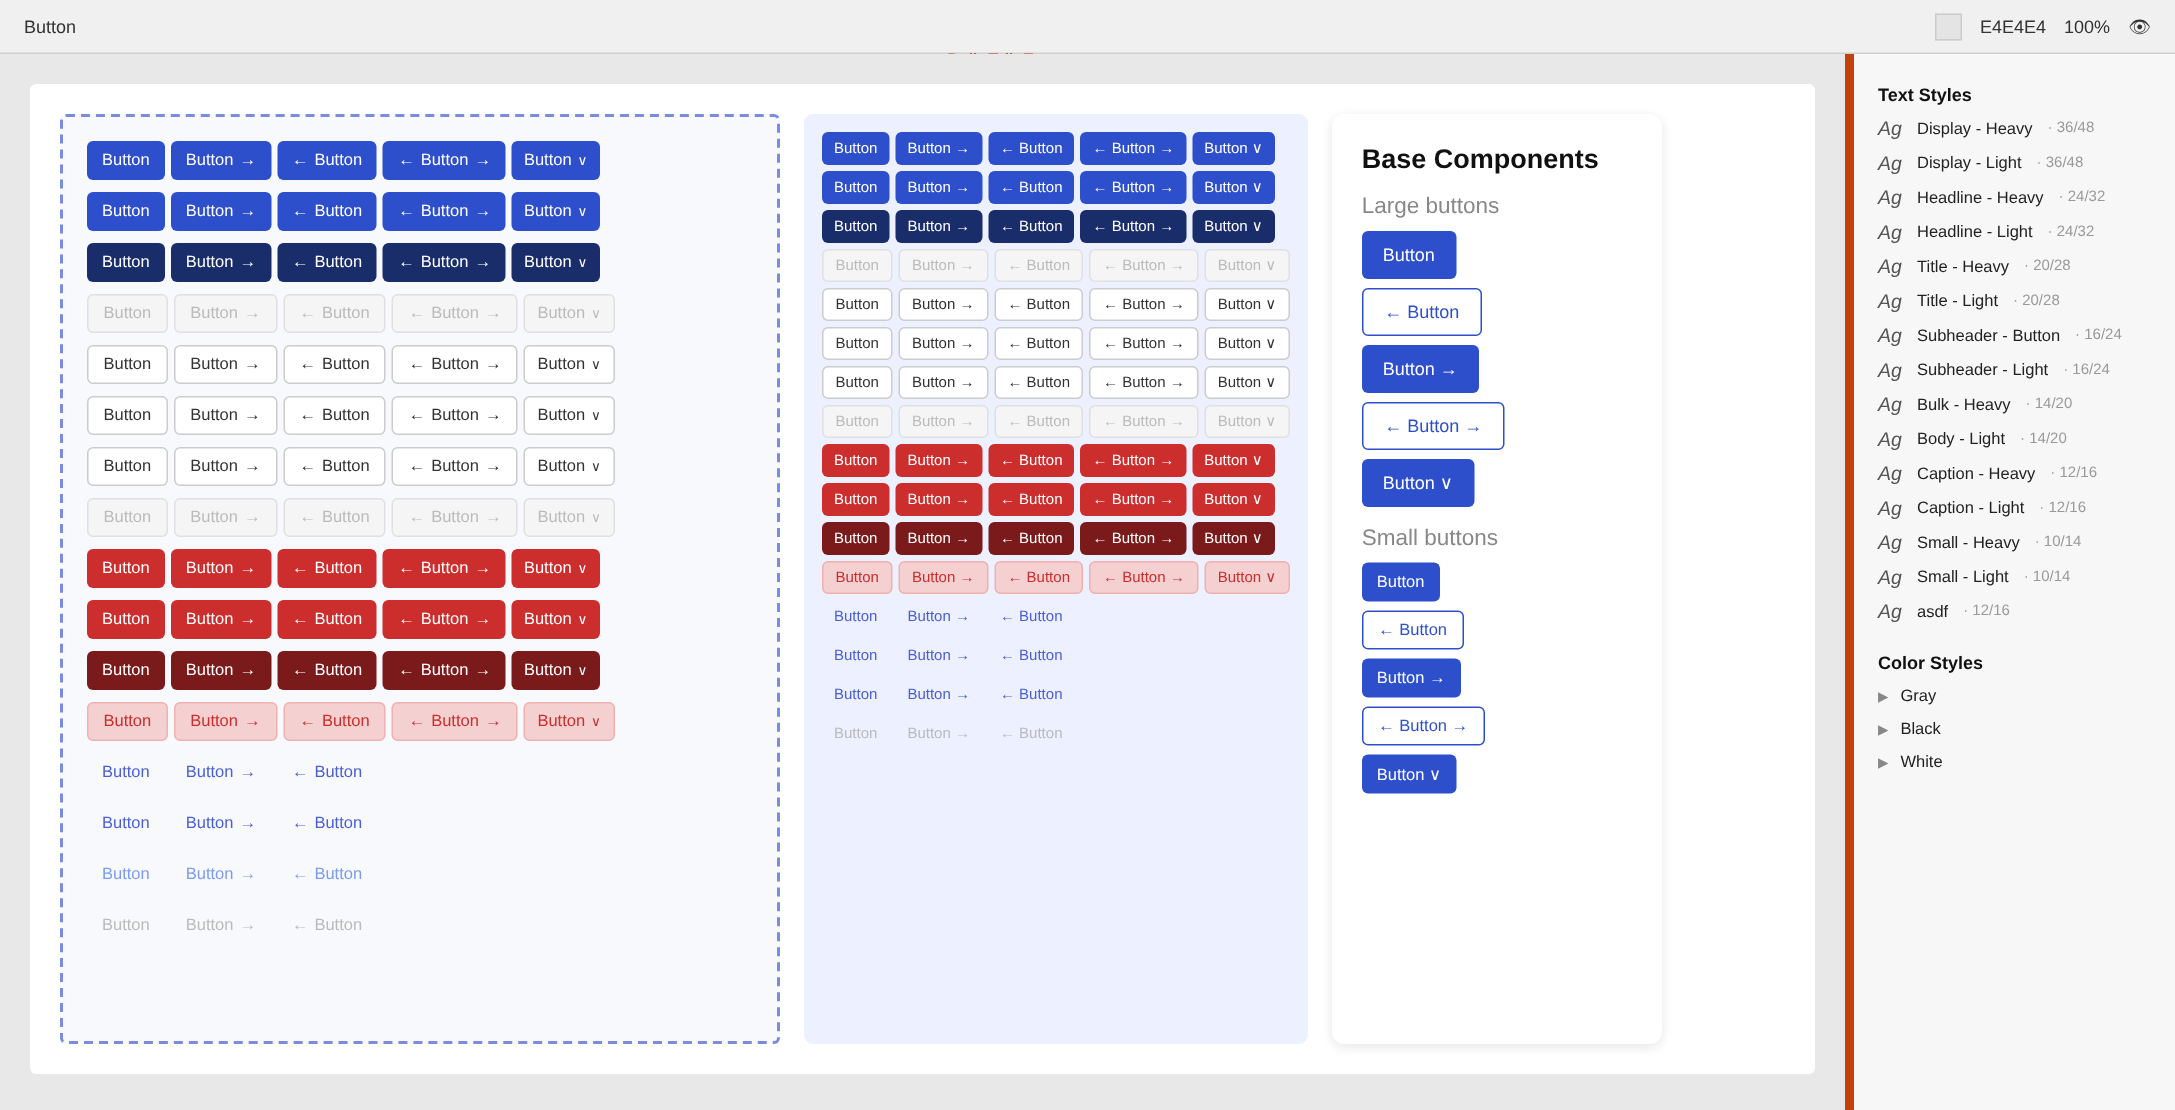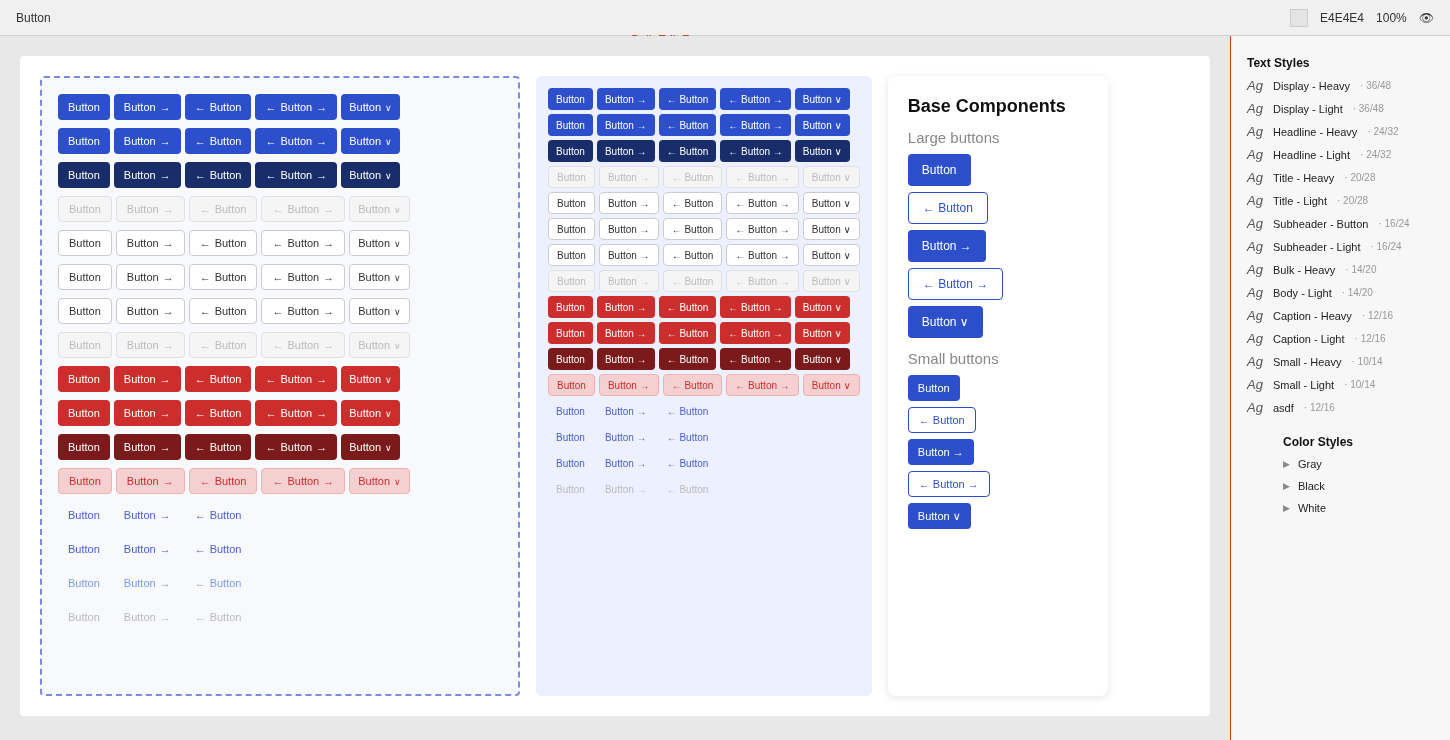--- a/index.html
+++ b/index.html
@@ -138,21 +138,21 @@
       width: fit-content;
     }
     .bc-btn-blue { background: #2d4fcc; color: #fff; }
     .bc-btn-outline { background: #fff; color: #2d4fcc; border: 1px solid #2d4fcc; }
     .bc-btn-sm { height: 26px; font-size: 11px; padding: 4px 10px; }
 
     
     .right-sidebar {
       width: 220px;
       background: #f7f7f7;
-      border-left: 1px solid #c2410c;
+      border-left: 6px solid #c2410c;
       overflow-y: auto;
       flex-shrink: 0;
       padding: 12px 0;
     }
 
     .sidebar-section-title {
       font-size: 12px;
       font-weight: 600;
       color: #111;
       padding: 8px 16px 4px;
@@ -177,21 +177,21 @@
     .text-style-name {
       font-size: 11px;
       color: #222;
     }
     .text-style-dim {
       font-size: 10px;
       color: #999;
       margin-left: 2px;
     }
 
-    .color-styles-section { margin-top: 8px; padding-left: 36px; }
+    .color-styles-section { margin-top: 8px; }
     .color-style-item {
       display: flex;
       align-items: center;
       gap: 8px;
       padding: 5px 16px;
       cursor: pointer;
       font-size: 11px;
       color: #222;
     }
     .chevron-right {

